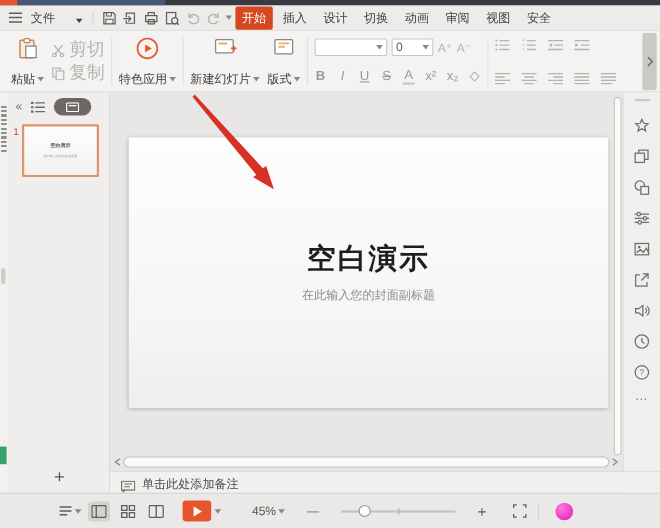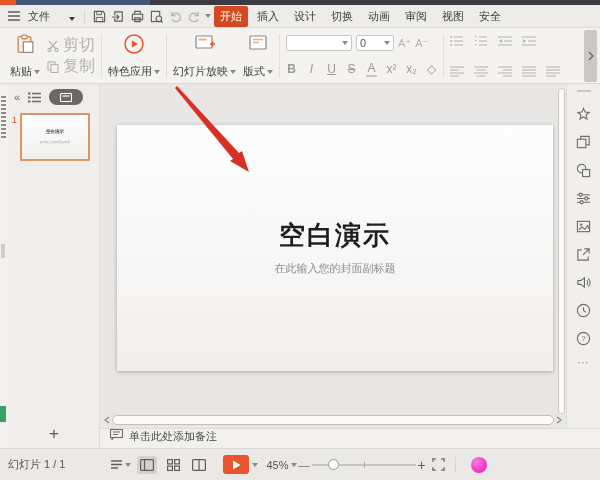--- a/index.html
+++ b/index.html
@@ -73,30 +73,30 @@
   .vscroll{position:absolute;right:1px;top:4px;width:7px;height:326px;border:1px solid #c9c7c4;border-radius:4px;background:#fbfaf9;box-sizing:border-box}
 
   .right-sidebar{position:absolute;left:566px;top:84px;width:34px;height:364px;background:#f0efed;
                  border-left:1px solid #dddbd8;box-sizing:border-box;display:flex;flex-direction:column;align-items:center}
   .rs-handle{width:14px;height:2px;background:#c9c7c4;margin:6px 0 8px}
   .rs-ic{width:26px;height:28px;display:flex;align-items:center;justify-content:center;color:#6f6d6a}
   .rs-more{color:#8a8886;letter-spacing:1px;margin-top:4px}
 
   
   .notesbar{position:absolute;left:100px;top:428px;width:500px;height:20px;background:#f1f0ee;
-            border-top:1px solid #dedcd9;display:flex;align-items:flex-start;gap:6px;padding-left:10px;box-sizing:border-box}
+            border-top:1px solid #dedcd9;display:flex;align-items:flex-end;gap:6px;padding-left:10px;box-sizing:border-box}
   .notes-text{color:#4a4947}
   .statusbar{position:absolute;left:0;top:448px;width:600px;height:32px;background:#ebe9e7;
              border-top:1px solid #d9d7d4;display:flex;align-items:center;box-sizing:border-box;padding:0 8px;color:#56544f}
   .sb-views{display:flex;align-items:center;gap:6px;margin-left:46px}
   .view-btn{width:20px;height:18px;display:flex;align-items:center;justify-content:center;border-radius:3px;color:#5f5d5a}
   .view-btn.sel{background:#d4d2cf}
   .play-btn{width:26px;height:19px;background:#e8542c;border-radius:3px;display:flex;align-items:center;
             justify-content:center;margin-left:14px}
-  .zoom-wrap{display:flex;align-items:center;gap:2px;margin-left:8px}
+  .zoom-wrap{display:flex;align-items:center;gap:20px;margin-left:28px}
   .slider{position:relative;width:104px;height:12px}
   .slider .track{position:absolute;left:0;top:5px;width:104px;height:2px;background:#c6c4c1}
   .slider .tick{position:absolute;left:52px;top:3px;width:1px;height:6px;background:#aaa8a5}
   .slider .knob{position:absolute;left:16px;top:0;width:11px;height:11px;background:#fdfdfd;border:1px solid #989693;border-radius:50%;box-sizing:border-box}
   .assistant{display:flex;align-items:center;gap:6px;margin-left:12px;color:#7b7977}
   .av{width:16px;height:16px;border-radius:50%;background:radial-gradient(circle at 35% 30%,#ff7ae0,#e016b4)}
 
   
   .arrow-svg{position:absolute;left:0;top:0;pointer-events:none;z-index:50}
 </style>
@@ -219,21 +219,21 @@
     <div class="rdiv"></div>
 
     <div class="rgroup">
       <div class="rcol">
         <svg width="22" height="20" viewBox="0 0 22 20">
             <rect x="2" y="3" width="16" height="12" rx="1" fill="#fff" stroke="#8a8886" stroke-width="1.2"></rect>
             <rect x="4.5" y="5.5" width="8" height="2" fill="#e8b07a"></rect>
             <path d="M16 11h5M18.5 8.5v5" stroke="#e8542c" stroke-width="1.6"></path>
           </svg>
         <span class="rlabel">
-            <span>幻灯片放映</span>
+            <span>新建幻灯片</span>
             <span class="car" style="color:#8a8886"></span>
           </span>
       </div>
       <div class="rcol">
         <svg width="20" height="20" viewBox="0 0 20 20">
             <rect x="2" y="3" width="16" height="13" rx="1" fill="#fff" stroke="#8a8886" stroke-width="1.2"></rect>
             <path d="M5 6.5h10M5 9.5h6" stroke="#e8b07a" stroke-width="1.6"></path>
           </svg>
         <span class="rlabel">
             <span>版式</span>
@@ -449,21 +449,20 @@
 
   <div class="notesbar">
     <svg width="13" height="11" viewBox="0 0 13 11">
         <rect x=".5" y=".5" width="12" height="8" fill="none" stroke="#6f6d6a" stroke-width="1.1"></rect>
         <path d="M3 3h7M3 5.5h5M3.5 8.5L2 10.5V8.5" fill="none" stroke="#6f6d6a" stroke-width="1.1"></path>
       </svg>
     <span class="notes-text">单击此处添加备注</span>
   </div>
 
   <div class="statusbar">
-    <span>幻灯片 1 / 1</span>
     <span class="sb-views">
       <span style="display:flex;align-items:center">
         <svg width="14" height="10" viewBox="0 0 14 10">
             <path d="M0 1h11M0 4.5h11M0 8h7" stroke="#5f5d5a" stroke-width="1.4"></path>
           </svg>
         <span class="car" style="color:#8a8886"></span>
       </span>
       <span class="view-btn sel">
         <svg width="14" height="12" viewBox="0 0 14 12">
             <rect x=".6" y=".6" width="12.8" height="10.8" rx="1" fill="none" stroke="#5f5d5a" stroke-width="1.2"></rect>

